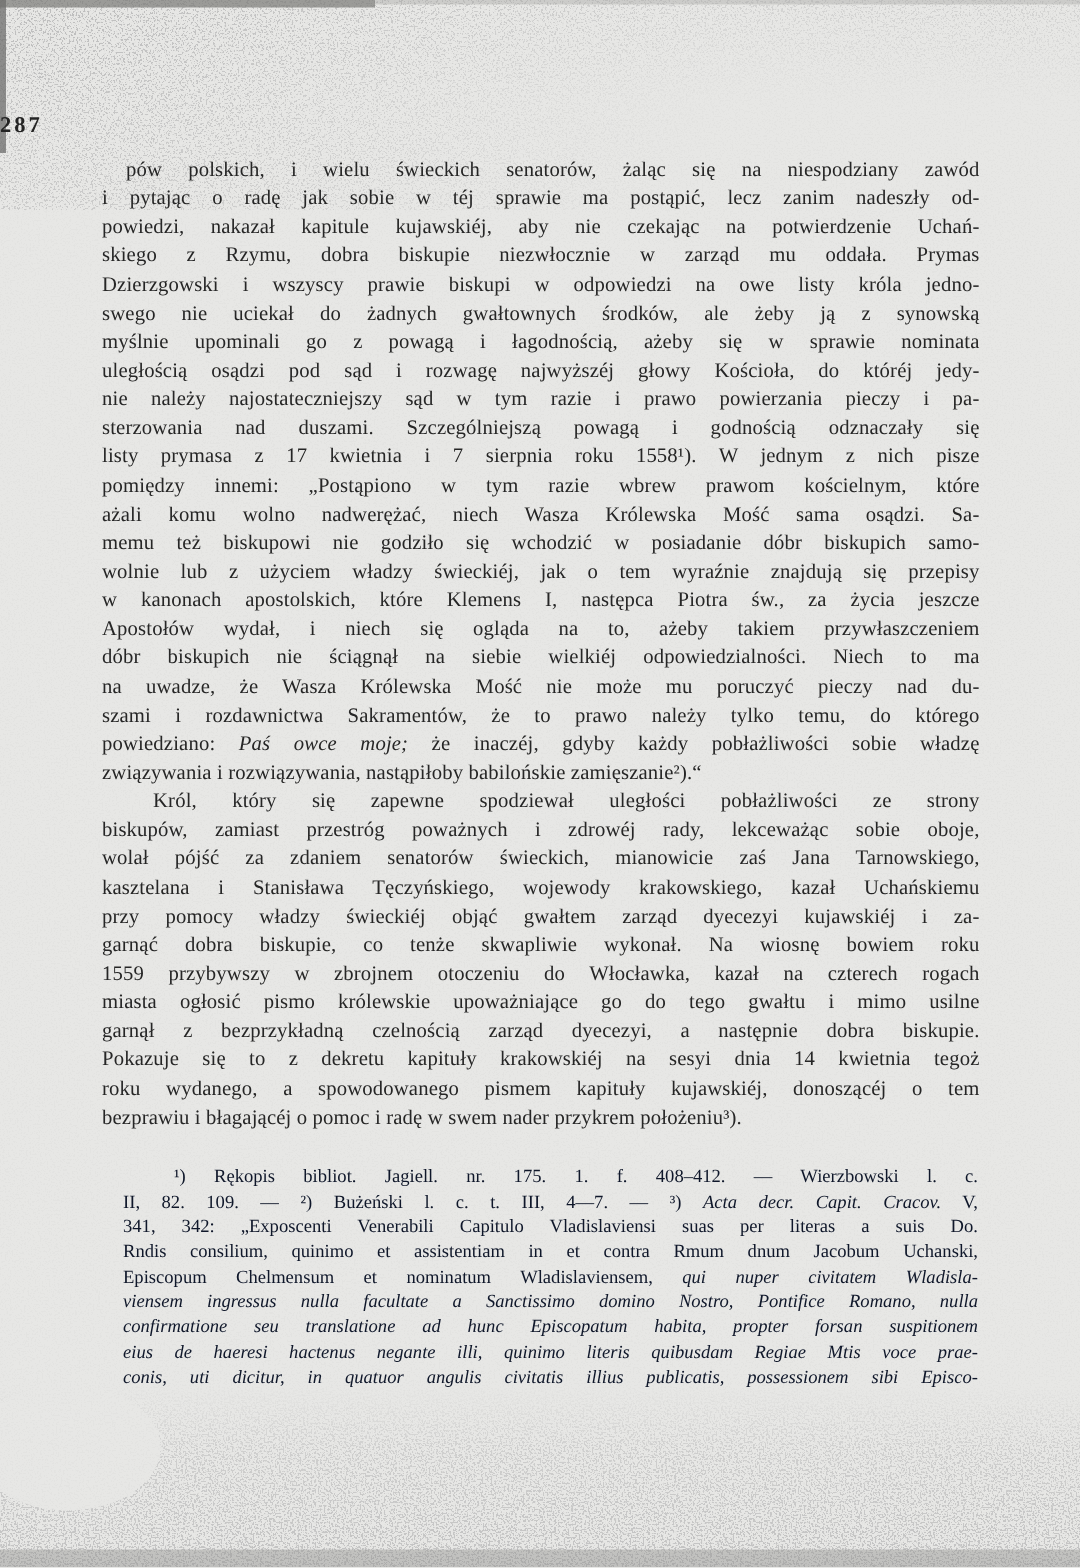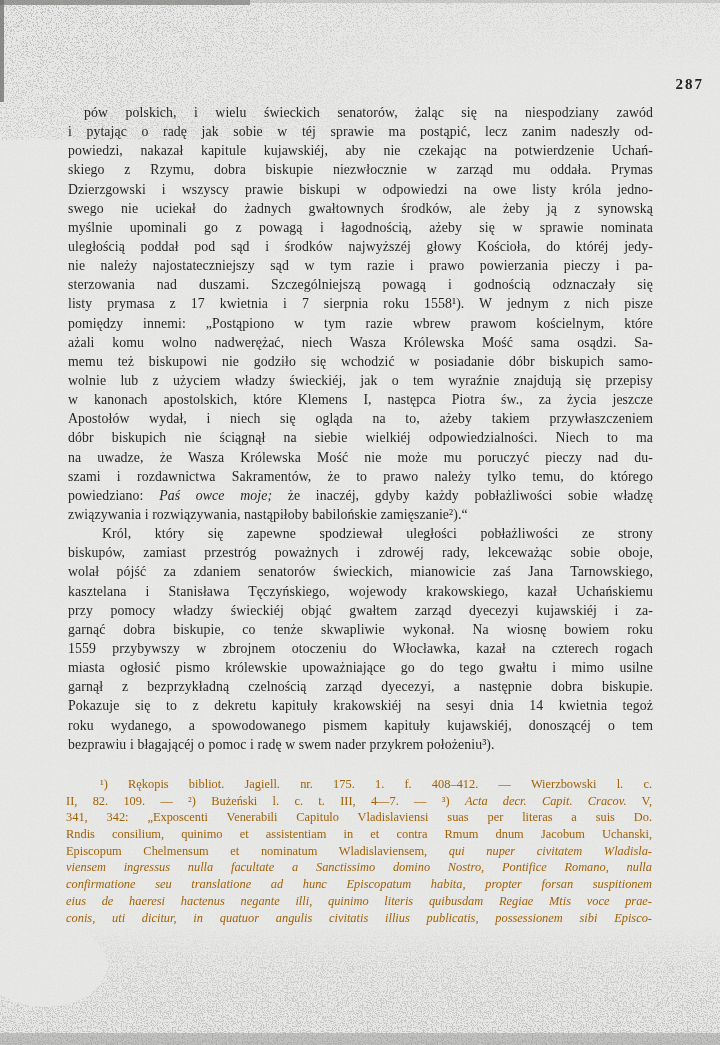--- a/index.html
+++ b/index.html
@@ -14,21 +14,21 @@
     height: 1045px;
     background: #e7e7e5;
     overflow: hidden;
     color: #2a2a2a;
   }
   .pagenum {
     position: absolute;
     top: 76px;
     left: 0;
     width: 704px;
-    text-align: right;
+    text-align: left;
     font-size: 15px;
     font-weight: bold;
     letter-spacing: 2px;
     color: #232323;
   }
   .main-text {
     position: absolute;
     left: 68px;
     top: 103px;
     width: 585px;
@@ -49,21 +49,22 @@
     top: 776px;
     width: 586px;
   }
   .footnotes .tline {
     font-size: 12.4px;
     line-height: 16.7px;
     height: 16.7px;
     overflow: hidden;
     text-align: justify;
     text-align-last: justify;
-    color: #a16207;
+    color: #0f172a;
+    margin-left: 16px;
   }
   .tline.last { text-align-last: left; }
   .tline.indent { text-indent: 34px; }
   .tline.indent-sm { text-indent: 16px; }
   .tline i { }
   svg.noise {
     position: absolute;
     left: 0;
     pointer-events: none;
   }
@@ -140,21 +141,21 @@
   <div class="pagenum">287</div>
 
   <div class="main-text">
       <div class="tline indent-sm"><span>pów polskich, i wielu świeckich senatorów, żaląc się na niespodziany zawód</span></div>
       <div class="tline"><span>i pytając o radę jak sobie w téj sprawie ma postąpić, lecz zanim nadeszły od-</span></div>
       <div class="tline"><span>powiedzi, nakazał kapitule kujawskiéj, aby nie czekając na potwierdzenie Uchań-</span></div>
       <div class="tline"><span>skiego z Rzymu, dobra biskupie niezwłocznie w zarząd mu oddała. Prymas</span></div>
       <div class="tline"><span>Dzierzgowski i wszyscy prawie biskupi w odpowiedzi na owe listy króla jedno-</span></div>
       <div class="tline"><span>swego nie uciekał do żadnych gwałtownych środków, ale żeby ją z synowską</span></div>
       <div class="tline"><span>myślnie upominali go z powagą i łagodnością, ażeby się w sprawie nominata</span></div>
-      <div class="tline"><span>uległością poddał pod sąd i środków najwyższéj głowy Kościoła, do któréj jedy-</span></div>
+      <div class="tline"><span>uległością osądzi pod sąd i rozwagę najwyższéj głowy Kościoła, do któréj jedy-</span></div>
       <div class="tline"><span>nie należy najostateczniejszy sąd w tym razie i prawo powierzania pieczy i pa-</span></div>
       <div class="tline"><span>sterzowania nad duszami. Szczególniejszą powagą i godnością odznaczały się</span></div>
       <div class="tline"><span>listy prymasa z 17 kwietnia i 7 sierpnia roku 1558¹). W jednym z nich pisze</span></div>
       <div class="tline"><span>pomiędzy innemi: „Postąpiono w tym razie wbrew prawom kościelnym, które</span></div>
       <div class="tline"><span>ażali komu wolno nadwerężać, niech Wasza Królewska Mość sama osądzi. Sa-</span></div>
       <div class="tline"><span>memu też biskupowi nie godziło się wchodzić w posiadanie dóbr biskupich samo-</span></div>
       <div class="tline"><span>wolnie lub z użyciem władzy świeckiéj, jak o tem wyraźnie znajdują się przepisy</span></div>
       <div class="tline"><span>w kanonach apostolskich, które Klemens I, następca Piotra św., za życia jeszcze</span></div>
       <div class="tline"><span>Apostołów wydał, i niech się ogląda na to, ażeby takiem przywłaszczeniem</span></div>
       <div class="tline"><span>dóbr biskupich nie ściągnął na siebie wielkiéj odpowiedzialności. Niech to ma</span></div>

